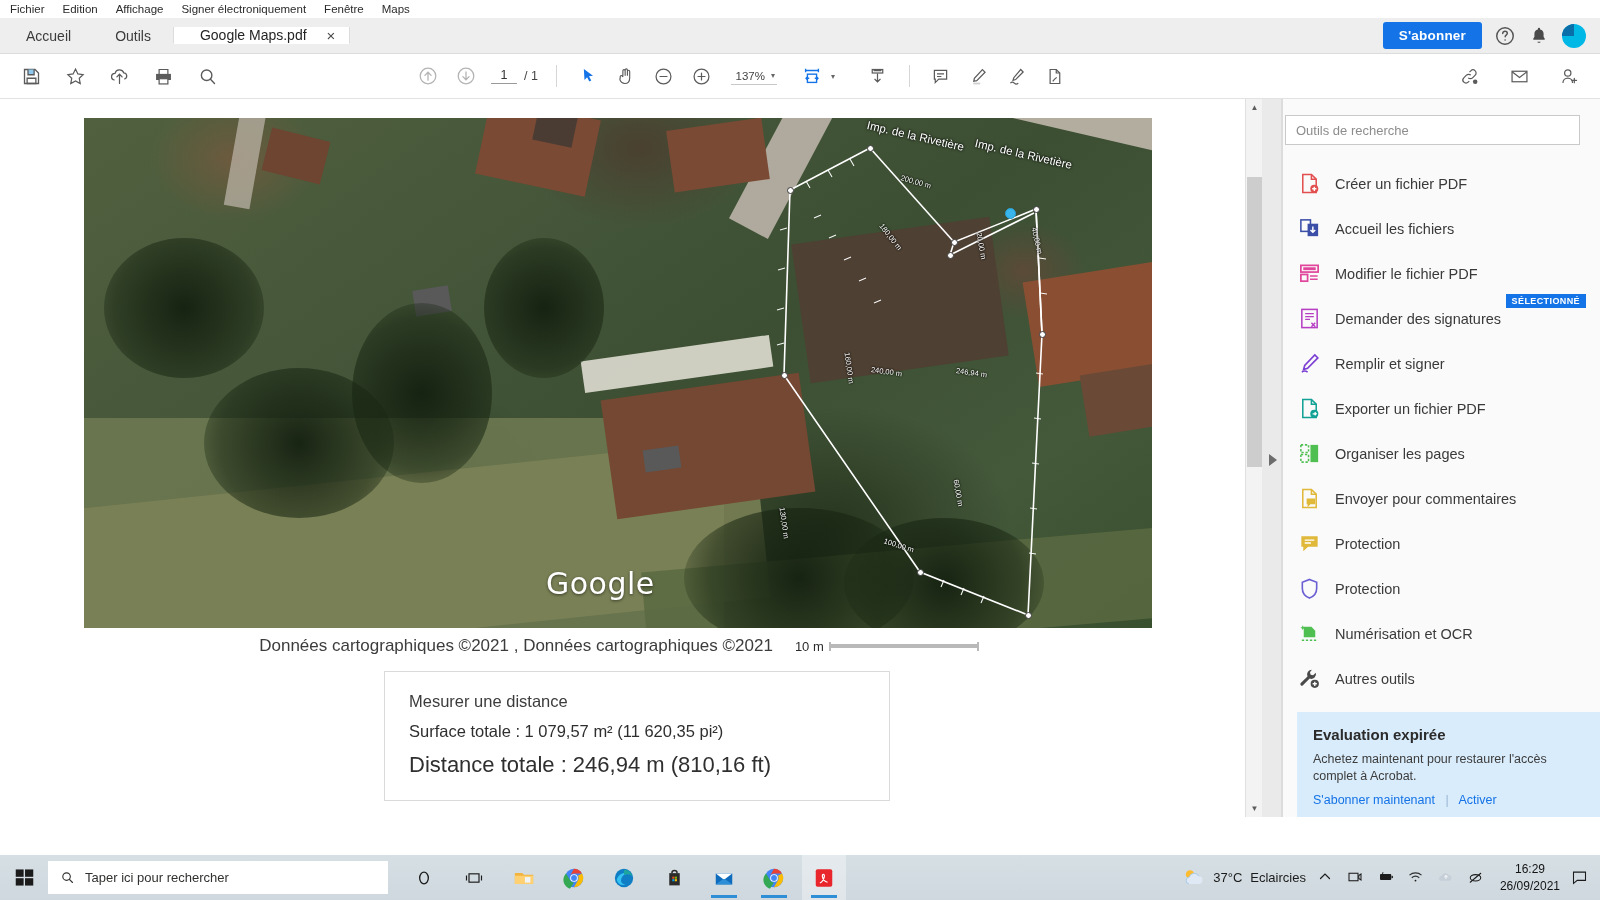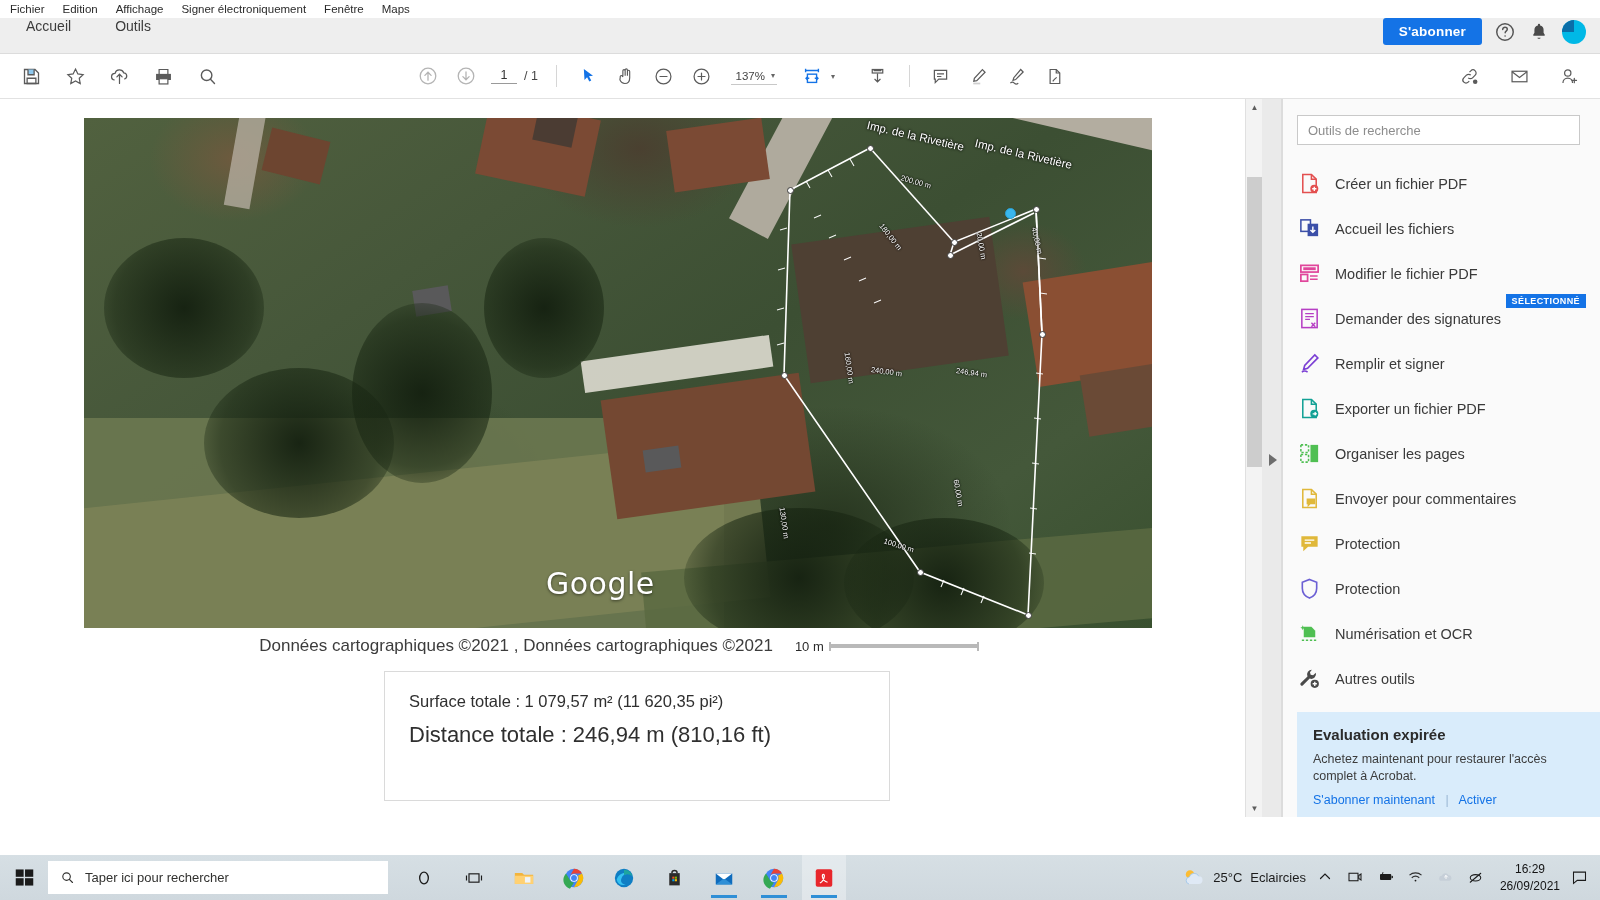--- a/index.html
+++ b/index.html
@@ -18,21 +18,21 @@
   }
   .menubar .mi {
     font-size: 11.5px; color: #2b2b2b; line-height: 18px;
     cursor: default; white-space: nowrap;
   }
 
   
   .tabstrip {
     position: absolute; top: 18px; left: 0; width: 1600px; height: 36px;
     background: #eeeeee; border-bottom: 1px solid #dcdcdc;
-    display: flex; align-items: flex-start;
+    display: flex; align-items: center;
   }
   .tab {
     display: flex; align-items: center; justify-content: center;
     font-size: 14px; color: #3c3c3c; padding: 0 22px;
     background: #eeeeee; cursor: default; white-space: nowrap;
   }
   .tab.home-first { padding-left: 26px; }
   .tab.active {
     background: #ffffff; color: #252525;
     border-left: 1px solid #dcdcdc; border-right: 1px solid #dcdcdc;
@@ -223,21 +223,21 @@
     border-top: 6px solid transparent; border-bottom: 6px solid transparent;
     cursor: pointer;
   }
 
   
   .toolspanel {
     position: absolute; top: 99px; left: 1282px; width: 318px; height: 718px;
     background: #fafafa; border-left: 1px solid #dcdcdc;
     padding: 16px 0 0 0; overflow: hidden;
   }
-  .searchwrap { padding: 0 20px 0 14px; }
+  .searchwrap { padding: 0 20px 0 2px; }
   .searchinput {
     width: 100%; height: 30px; border: 1px solid #c9c9c9; background: #ffffff;
     font-size: 13px; color: #3c3c3c; padding: 0 10px; outline: none;
     font-family: "Liberation Sans", sans-serif;
   }
   .searchinput::placeholder { color: #8d8d8d; }
   .toollist { margin-top: 16px; }
   .toolrow {
     display: flex; align-items: center; gap: 14px;
     height: 45px; padding: 0 14px; cursor: pointer; position: relative;
@@ -315,20 +315,24 @@
     <span class="mi">Fenêtre</span>
     <span class="mi">Maps</span>
   </div>
 
   <div class="tabstrip">
     <div class="tab home-first">
       <span>Accueil</span>
     </div>
     <div class="tab">
       <span>Outils</span>
+    </div>
+    <div class="tab active">
+      <span>Google Maps.pdf</span>
+      <span class="tabclose">×</span>
     </div>
     <div class="tabstrip-fill"></div>
     <div class="tabstrip-right">
       <button class="btn-subscribe">S'abonner</button>
       <span class="ic-round">
         <svg viewBox="0 0 24 24" width="22" height="22" fill="none" stroke="#555" stroke-width="1.6">
           <circle cx="12" cy="12" r="9"></circle>
           <path d="M9.5 9.2c0-1.4 1.1-2.3 2.5-2.3s2.5.9 2.5 2.2c0 1.9-2.3 2-2.3 3.6" stroke-linecap="round"></path>
           <circle cx="12.1" cy="16.4" r=".9" fill="#555" stroke="none"></circle>
         </svg>
@@ -572,20 +576,21 @@
 
       <div class="maprow">
         <span class="mapcredit">Données cartographiques ©2021 , Données cartographiques ©2021</span>
         <span class="scalewrap">
           <span class="scaletxt">10 m</span>
           <span class="scalebar"></span>
         </span>
       </div>
 
       <div class="infocard">
+        <div class="l1">Mesurer une distance</div>
         <div class="l2">Surface totale : 1 079,57 m² (11 620,35 pi²)</div>
         <div class="l3">Distance totale : 246,94 m (810,16 ft)</div>
       </div>
     </div>
   </div>
 
   <div class="vscroll">
     <div class="vs-up">▲</div>
     <div class="vs-thumb"></div>
     <div class="vs-dn">▼</div>
@@ -818,21 +823,21 @@
       </div>
     </div>
 
     <div class="tray">
       <div class="weather">
         <svg viewBox="0 0 24 24" width="24" height="24">
           <circle cx="9" cy="8.5" r="4.2" fill="#fcbc32"></circle>
           <path d="M8 18a3.6 3.6 0 01.4-7.1 5 5 0 019.4-.6A3.4 3.4 0 0117.5 18z" fill="#dfe9f5"></path>
           <path d="M8 18a3.6 3.6 0 01.4-7.1 5 5 0 019.4-.6" fill="none" stroke="#9cc4e8" stroke-width=".8"></path>
         </svg>
-        <span class="wtxt">25°C</span>
+        <span class="wtxt">37°C</span>
         <span class="wtxt">Eclaircies</span>
       </div>
       <span class="trayic">
         <svg viewBox="0 0 24 24" width="18" height="18" fill="none" stroke="#1b1b1b" stroke-width="1.6">
           <path d="M6 14l6-6 6 6" stroke-linecap="round"></path>
         </svg>
       </span>
       <span class="trayic">
         <svg viewBox="0 0 24 24" width="18" height="18" fill="none" stroke="#1b1b1b" stroke-width="1.4">
           <rect x="4" y="7" width="12" height="10"></rect>

